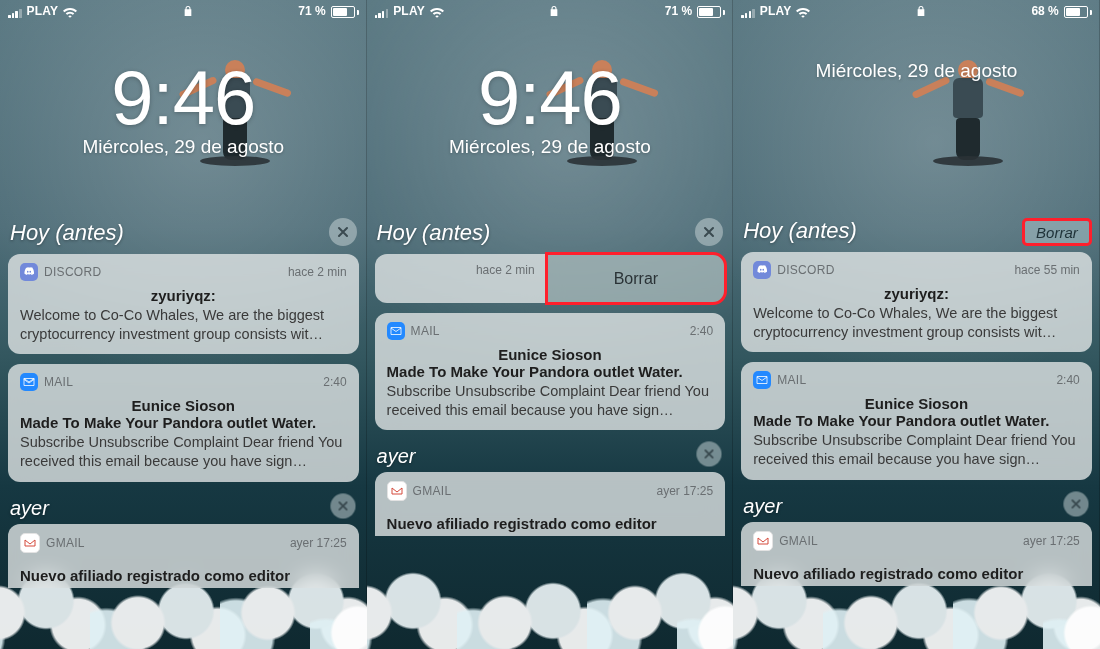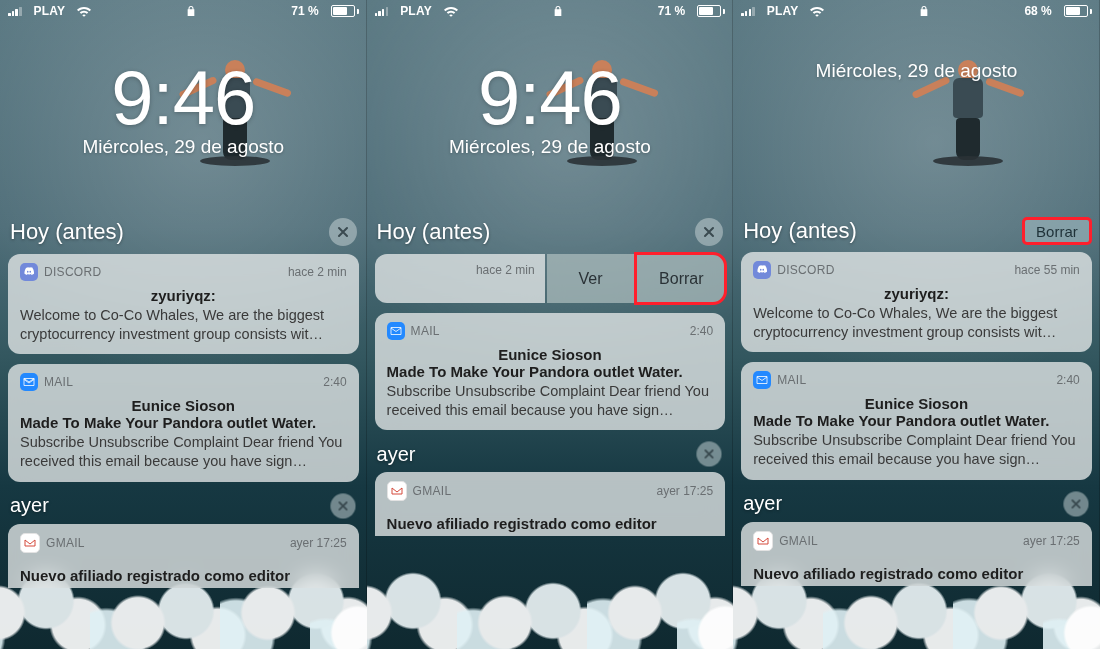--- a/index.html
+++ b/index.html
@@ -27,41 +27,41 @@
      radial-gradient(circle at 80% 80%, #fff 0 16%, transparent 18%),
      radial-gradient(circle at 10% 90%, #dff0f4 0 20%, transparent 22%);
      filter:blur(.3px);opacity:.9;}
   .foam.f1{left:-30px;}
   .foam.f2{left:110px;bottom:-10px;}
   .foam.f3{left:240px;}
   .foam.f4{left:330px;bottom:-20px;}
 
   
   .status{position:absolute;top:0;left:0;right:0;height:22px;display:flex;align-items:center;justify-content:space-between;padding:0 8px;font-size:12px;font-weight:600;color:#fff;}
-  .status .left,.status .right{display:flex;align-items:center;gap:12px;}
+  .status .left,.status .right{display:flex;align-items:flex-end;gap:5px;}
   .carrier{font-size:12px;letter-spacing:.2px;}
   .sigbars{display:flex;align-items:flex-end;gap:1.2px;height:10px;}
   .sigbars span{display:block;width:2.5px;background:#fff;border-radius:.5px;}
   .sigbars .b1{height:3px;} .sigbars .b2{height:5px;} .sigbars .b3{height:7px;} .sigbars .b4{height:9px;opacity:.35;}
   .wifi-icon svg,.lock-icon svg,.battery-icon svg{display:block;}
   .wifi-icon svg{width:14px;height:12px;}
   .lock-icon{flex:1;text-align:center;} .lock-icon svg{width:10px;height:12px;margin:0 auto;}
   .battery-icon{display:flex;align-items:center;gap:2px;}
   .battery-icon .shell{width:22px;height:10px;border:1px solid #fff;border-radius:2px;position:relative;}
   .battery-icon .fill{position:absolute;left:1px;top:1px;bottom:1px;background:#fff;border-radius:1px;}
   .battery-icon .tip{width:2px;height:5px;background:#fff;border-radius:0 1px 1px 0;}
 
   
   .clock{position:absolute;top:60px;left:0;right:0;text-align:center;}
   .clock .time{font-size:76px;font-weight:200;letter-spacing:-1px;line-height:1;text-shadow:0 1px 4px rgba(0,0,0,.25);}
   .clock .date{font-size:19px;font-weight:400;text-shadow:0 1px 3px rgba(0,0,0,.25);}
 
   
   .nc{position:absolute;top:218px;left:0;right:0;bottom:0;padding:0 8px;}
-  .sec-head{display:flex;align-items:center;justify-content:space-between;margin:0 2px 8px;}
+  .sec-head{display:flex;align-items:flex-end;justify-content:space-between;margin:0 2px 8px;font-style:italic;}
   .sec-head .title{font-size:22px;font-weight:400;text-shadow:0 1px 3px rgba(0,0,0,.35);}
 
   .closefab{width:28px;height:28px;border-radius:50%;background:rgba(200,210,212,.52);display:flex;align-items:center;justify-content:center;color:#3a4a50;backdrop-filter:blur(4px);}
   .closefab svg{width:12px;height:12px;}
 
   .pill{height:24px;padding:0 12px;border-radius:12px;background:rgba(170,195,200,.55);color:#1f3238;font-size:15px;display:flex;align-items:center;backdrop-filter:blur(6px);}
 
   .card{background:rgba(228,232,232,.78);color:#2a2a2a;border-radius:12px;padding:9px 12px 10px;margin-bottom:10px;backdrop-filter:blur(10px);}
   .card .chead{display:flex;align-items:center;gap:6px;font-size:12px;color:#6a6f72;}
   .chead .app{text-transform:uppercase;letter-spacing:.3px;}
@@ -281,23 +281,20 @@
       </div>
 
       <div class="swiperow">
         <div class="cardclip">
           <div class="chead" style="font-size:12px;color:#6a6f72;display:flex;gap:6px;">
             <span class="spacer" style="flex:1"></span>
             <span>hace 2 min</span>
           </div>
           <div style="height:16px"></div>
         </div>
-        <div class="actbtn">
-            <span>Ver</span>
-          </div>
         <div class="actbtn right hi-red">
             <span>Borrar</span>
           </div>
       </div>
 
       <div class="card">
         <div class="chead">
           <span class="appicon mailios">
               <svg viewBox="0 0 24 18">
                 <path fill="none" stroke="#fff" stroke-width="1.6" d="M2 2h20v14H2zM2 3l10 7 10-7"></path>

